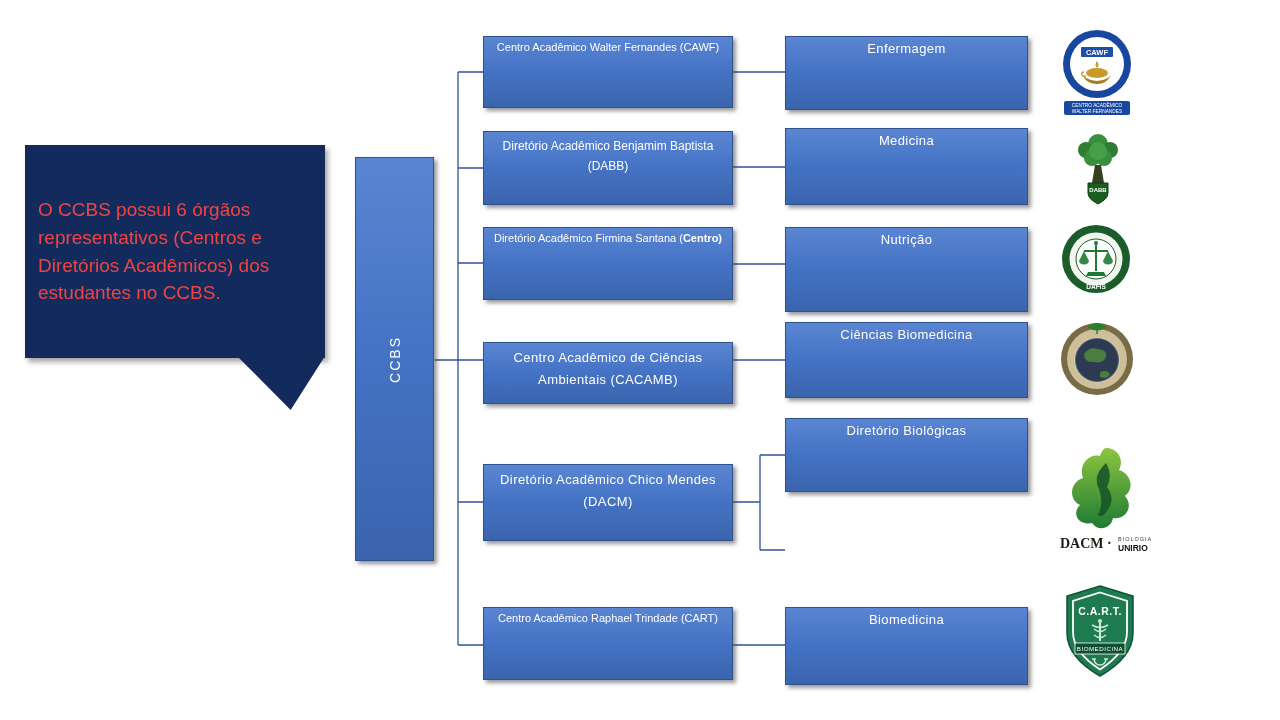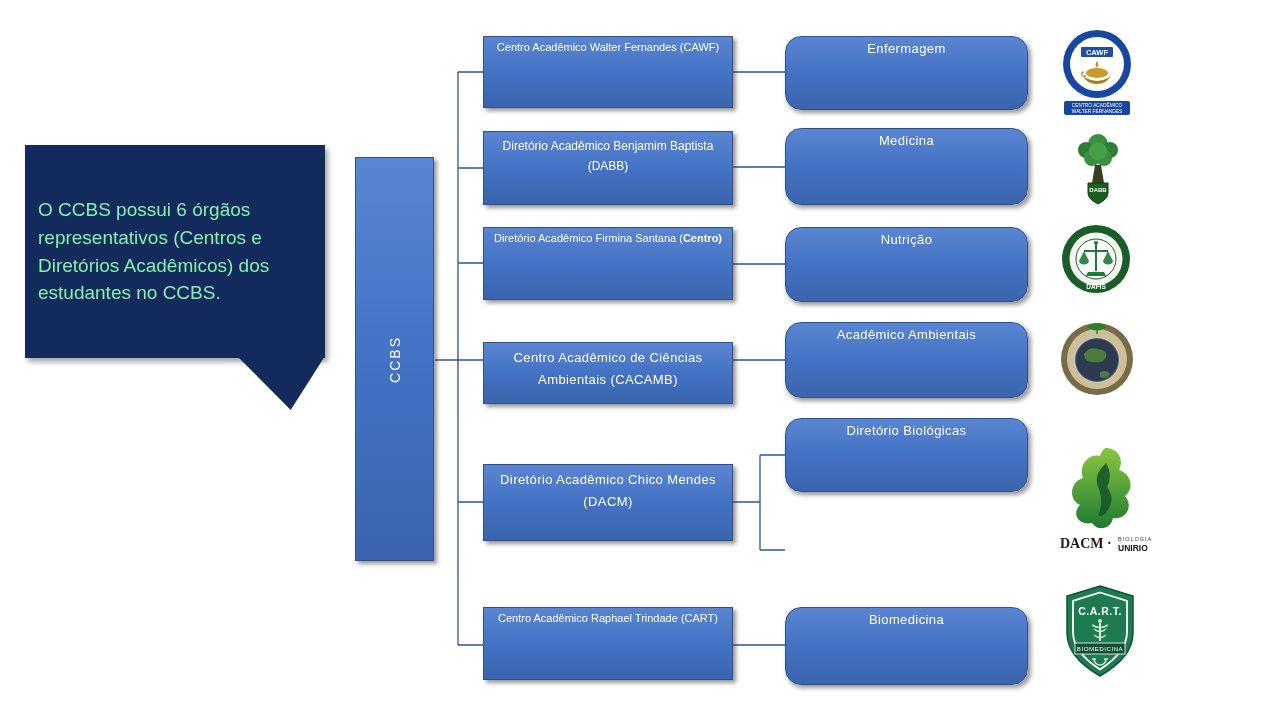--- a/index.html
+++ b/index.html
@@ -3,27 +3,27 @@
 <meta charset="utf-8">
 <style>
   html,body{margin:0;padding:0;}
   body{width:1280px;height:720px;background:#ffffff;font-family:"Liberation Sans",sans-serif;overflow:hidden;}
   .slide{position:relative;width:1280px;height:720px;background:#ffffff;}
   .connectors{position:absolute;left:0;top:0;width:1280px;height:720px;pointer-events:none;}
   .box{position:absolute;display:flex;align-items:flex-start;justify-content:center;text-align:center;color:#ffffff;
        background:linear-gradient(180deg,#5a85d2 0%,#4472c4 50%,#3b64ad 100%);
        border:1px solid #2f528f;box-shadow:2.5px 3px 4px rgba(70,70,70,.55);box-sizing:border-box;padding:4px 6px;}
   .org{left:483px;width:250px;}
-  .course{left:785px;width:243px;font-size:13px;letter-spacing:.4px;border-radius:16px;}
+  .course{left:785px;width:243px;font-size:13px;letter-spacing:.4px;}
   .t-small{font-size:11px;white-space:nowrap;padding:4px 2px;}
   .t-med{font-size:12px;line-height:1.7;}
   .t-large{font-size:13px;letter-spacing:.4px;line-height:1.7;}
   .callout{position:absolute;left:25px;top:145px;width:300px;height:213px;background:#122b5c;
            box-shadow:3px 4px 5px rgba(80,80,80,.5);display:flex;align-items:center;}
-  .callout-text{color:#86efac;font-size:19px;line-height:1.47;padding:10px 16px 10px 13px;}
+  .callout-text{color:#ef4444;font-size:19px;line-height:1.47;padding:10px 16px 10px 13px;}
   .callout-tail{position:absolute;left:237px;top:356px;width:88px;height:54px;background:#122b5c;
                 clip-path:polygon(0 0,100% 0,61% 100%);}
   .ccbs-bar{position:absolute;left:355px;top:157px;width:79px;height:404px;
             background:linear-gradient(180deg,#5a85d2 0%,#4472c4 50%,#3b64ad 100%);
             border:1px solid #2f528f;box-shadow:3px 3px 4px rgba(70,70,70,.55);
             display:flex;align-items:center;justify-content:center;box-sizing:border-box;}
   .vtext{writing-mode:vertical-rl;transform:rotate(180deg);color:#ffffff;font-size:14px;letter-spacing:2px;}
   .logo{position:absolute;}
   .serif{font-family:"Liberation Serif",serif;}
 </style>
@@ -67,25 +67,25 @@
   <div class="box org t-small" style="top:607px;height:73px">
     <span>Centro Acadêmico Raphael Trindade (CART)</span>
   </div>
 
   <div class="box course" style="top:36px;height:74px">
     <span>Enfermagem</span>
   </div>
   <div class="box course" style="top:128px;height:77px">
     <span>Medicina</span>
   </div>
-  <div class="box course" style="top:227px;height:75px">
+  <div class="box course" style="top:227px;height:85px">
     <span>Nutrição</span>
   </div>
   <div class="box course" style="top:322px;height:76px">
-    <span>Acadêmico Ambientais</span>
+    <span>Ciências Biomedicina</span>
   </div>
   <div class="box course" style="top:418px;height:74px">
     <span>Diretório Biológicas</span>
   </div>
   <div class="box course" style="top:607px;height:78px">
     <span>Biomedicina</span>
   </div>
 
   <div class="logo" style="left:1058px;top:28px;width:78px;height:88px">
     <svg viewBox="0 0 78 88" width="78" height="88">

